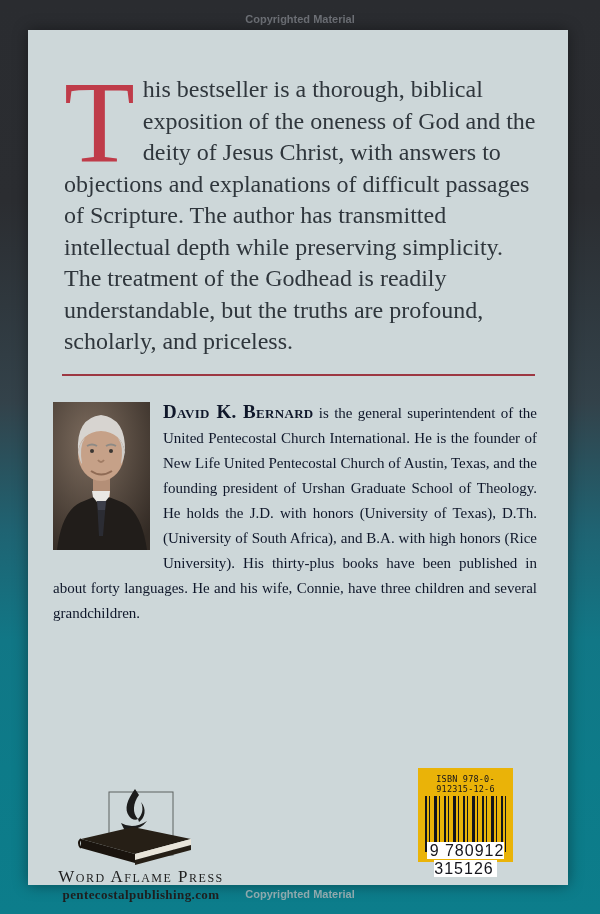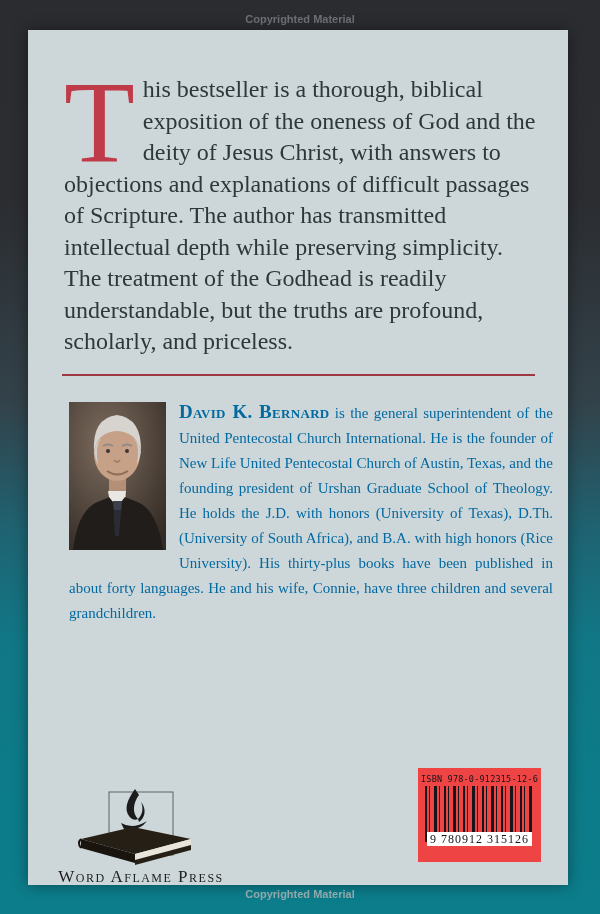--- a/index.html
+++ b/index.html
@@ -21,48 +21,48 @@
   .blurb{
     position:absolute;left:36px;top:44px;width:478px;margin:0;
     font-size:24px;line-height:31.5px;color:#2f363c;text-align:left;
   }
   .dropcap{
     float:left;color:#bf3b49;font-size:116px;line-height:90px;
     padding:4px 8px 0 0;font-weight:normal;
   }
   .rule{position:absolute;left:34px;top:344px;width:473px;height:2px;background:#9d3742;}
   .bio{
-    position:absolute;left:41px;top:369px;width:484px;margin:0;
-    font-size:15px;line-height:25px;color:#0369a1;text-align:justify;
+    position:absolute;left:25px;top:369px;width:484px;margin:0;
+    font-size:15px;line-height:25px;color:#0f172a;text-align:justify;
   }
   .bio p{margin:0;}
   .photo{
     float:left;width:97px;height:148px;margin:3px 13px 6px 0;
     background:#3a3029;
   }
   .author-name{font-variant:small-caps;font-weight:bold;font-size:19px;letter-spacing:0.3px;}
   .logo{position:absolute;left:30px;top:759px;width:166px;text-align:center;color:#1e1e1e;}
   .logo .mark{display:block;margin:0 auto;}
   .press-name{font-variant:small-caps;font-size:17px;letter-spacing:1.5px;margin-top:2px;white-space:nowrap;}
   .press-site{font-size:13px;font-weight:bold;letter-spacing:0.4px;margin-top:0;}
   .barcode{
-    position:absolute;left:390px;top:738px;width:123px;height:94px;
-    background:#ef4444;text-align:center;
+    position:absolute;left:390px;top:738px;width:95px;height:94px;
+    background:#eab308;text-align:center;
   }
   .isbn{font-family:"DejaVu Sans Mono",monospace;font-size:8.5px;color:#14141c;padding-top:6px;letter-spacing:0.2px;}
   .bars{
     height:56px;margin:2px 7px 0 7px;
     background:
       repeating-linear-gradient(90deg,
         #15151b 0px,#15151b 2px,transparent 2px,transparent 4px,
         #15151b 4px,#15151b 5px,transparent 5px,transparent 9px,
         #15151b 9px,#15151b 12px,transparent 12px,transparent 14px,
         #15151b 14px,#15151b 15px,transparent 15px,transparent 19px);
   }
-  .digits{font-family:Liberation Serif, serif;font-size:12px;color:#14141c;margin-top:-10px;}
+  .digits{font-family:Liberation Sans, sans-serif;font-size:16px;color:#14141c;margin-top:-10px;}
   .digits span{background:#ffffff;padding:0 3px;letter-spacing:1px;}
 </style>
 </head>
 <body>
 
 <div class="stage">
 
   <div class="banner top">Copyrighted Material</div>
 
   <div class="cover">
@@ -107,20 +107,21 @@
         <path d="M64,0 C56,11 53,20 58,27 C60,30 64,32 67,30 C61,24 62,14 68,6 Z" fill="#1c1c1c"></path>
         <path d="M67,30 C71,26 73,20 70,13 C76,20 74,29 68,33 Z" fill="#1c1c1c"></path>
         <path d="M50,34 Q62,41 76,32 Q68,43 53,40 Z" fill="#1c1c1c"></path>
         <polygon points="10,50 62,38 120,50 64,65" fill="#261f16"></polygon>
         <polygon points="10,50 10,59 64,74 64,65" fill="#1a140e"></polygon>
         <polygon points="64,65 120,50 120,56 64,71" fill="#e9e5da"></polygon>
         <polygon points="64,71 120,56 120,61 64,76" fill="#261f16"></polygon>
         <path d="M10,50 Q6,54 10,59" fill="none" stroke="#1a140e" stroke-width="2"></path>
       </svg>
       <div class="press-name">Word Aflame Press</div>
+      <div class="press-site">pentecostalpublishing.com</div>
     </div>
 
     <div class="barcode">
       <div class="isbn">ISBN 978-0-912315-12-6</div>
       <div class="bars"></div>
       <div class="digits"><span>9 780912 315126</span></div>
     </div>
 
   </div>
 

